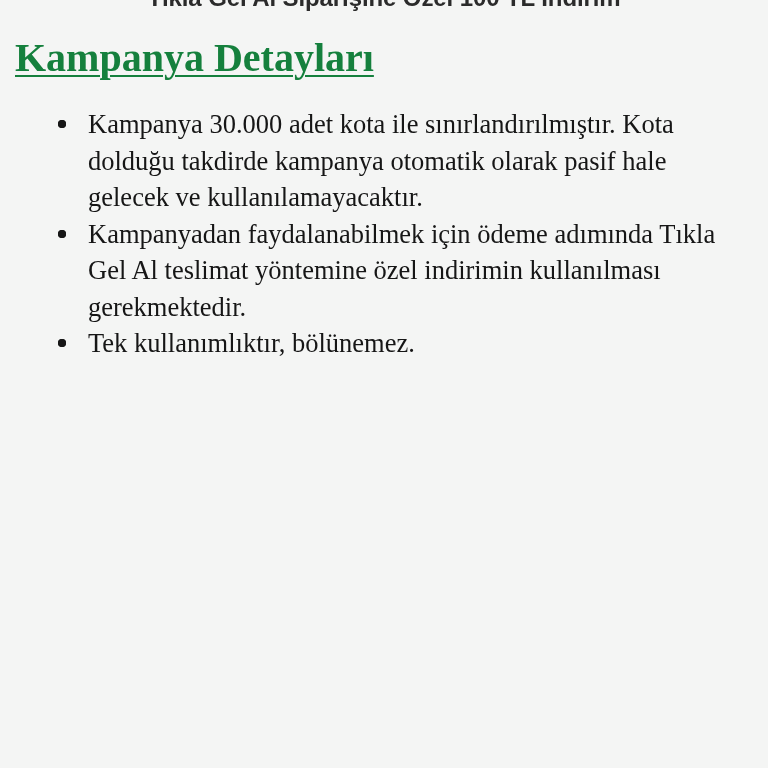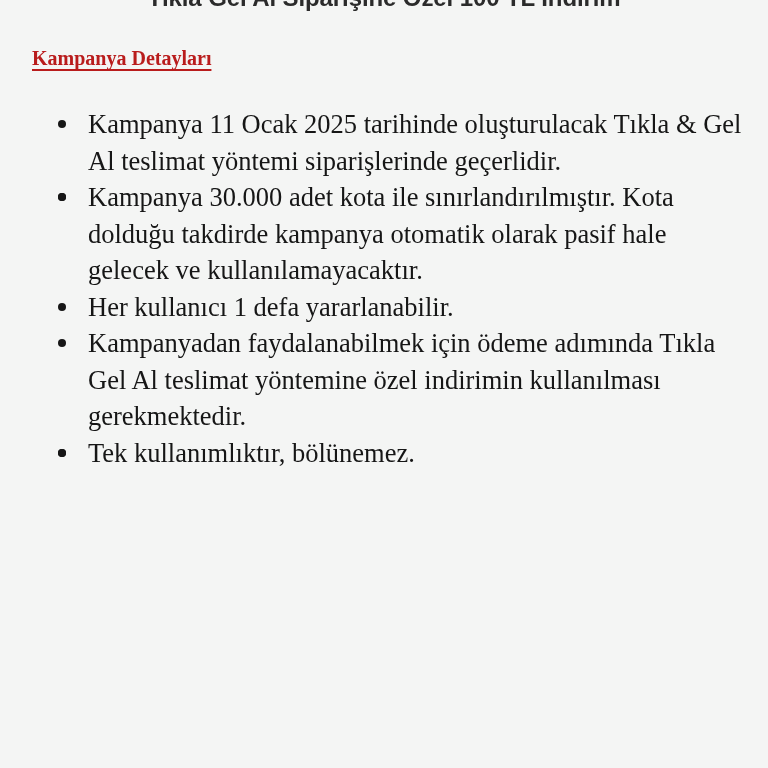--- a/index.html
+++ b/index.html
@@ -44,27 +44,27 @@
     font-size: 24px;
     line-height: 30px;
     color: #2b2b2b;
     white-space: nowrap;
     letter-spacing: -0.1px;
   }
 
   
   .section-heading {
     position: absolute;
-    left: 32px;
+    left: 15px;
     top: 41px;
     font-family: "Liberation Serif", "DejaVu Serif", serif;
     font-weight: bold;
-    font-size: 20px;
+    font-size: 40px;
     line-height: 34px;
-    color: #b91c1c;
+    color: #15803d;
     text-decoration: underline;
     text-decoration-thickness: 2px;
     text-underline-offset: 4px;
     white-space: nowrap;
   }
 
   
   .detail-list {
     position: absolute;
     left: 0;
@@ -101,32 +101,27 @@
 
   <div class="title-clip">
     <div class="title-text">Tıkla Gel Al Siparişine Özel 100 TL İndirim</div>
   </div>
 
   <div class="section-heading">Kampanya Detayları</div>
 
   <ul class="detail-list">
     <li class="detail-item">
       <span class="bullet-dot"></span>
-      <span>Kampanya 11 Ocak 2025 tarihinde oluşturulacak Tıkla &amp; Gel Al teslimat yöntemi siparişlerinde geçerlidir.</span>
-    </li>
-    <li class="detail-item">
-      <span class="bullet-dot"></span>
     </li>
     <li class="detail-item">
       <span class="bullet-dot"></span>
       <span>Kampanya 30.000 adet kota ile sınırlandırılmıştır. Kota dolduğu takdirde kampanya otomatik olarak pasif hale gelecek ve kullanılamayacaktır.</span>
     </li>
     <li class="detail-item">
       <span class="bullet-dot"></span>
-      <span>Her kullanıcı 1 defa yararlanabilir.</span>
     </li>
     <li class="detail-item">
       <span class="bullet-dot"></span>
       <span>Kampanyadan faydalanabilmek için ödeme adımında Tıkla Gel Al teslimat yöntemine özel indirimin kullanılması gerekmektedir.</span>
     </li>
     <li class="detail-item">
       <span class="bullet-dot"></span>
     </li>
     <li class="detail-item">
       <span class="bullet-dot"></span>

